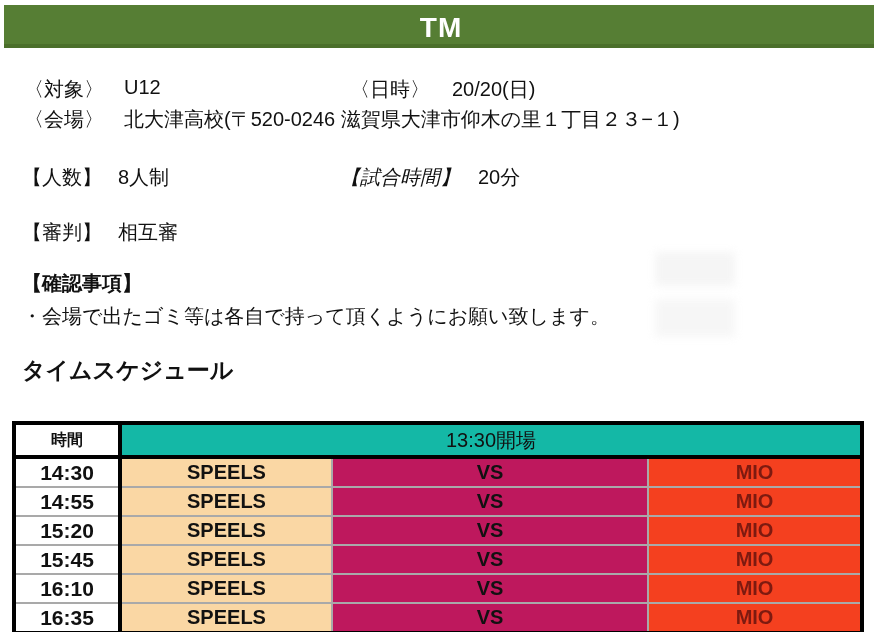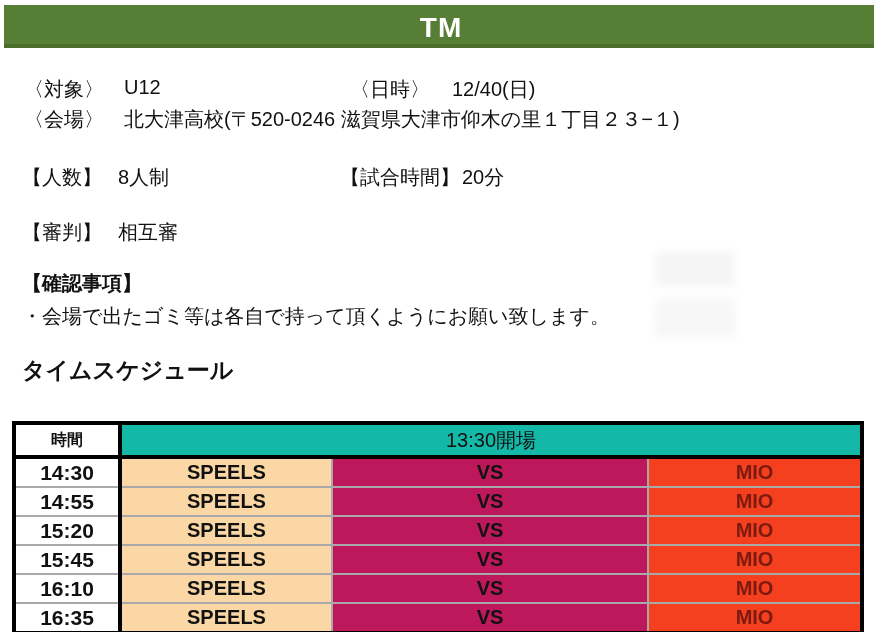--- a/index.html
+++ b/index.html
@@ -19,22 +19,22 @@
     color:#fff; font-weight:bold; font-size:28px; letter-spacing:1px;
   }
   
   .line { position:absolute; left:0; width:874px; font-size:20px; white-space:nowrap; }
   .line span { position:absolute; top:0; }
   .b { font-weight:bold; }
   .l-col1 { left:24px; }
   .v-col1 { left:124px; }
   .l-col2 { left:350px; }
   .v-col2 { left:452px; }
-  .l2-lbl  { left:340px; }
-  .l2-val  { left:462px; }
+  .l2-lbl  { left:340px;font-style:italic; }
+  .l2-val  { left:478px; }
   .heading {
     position:absolute; left:22px; top:355px; font-size:23px; font-weight:bold;
   }
   
   .smudge {
     position:absolute; left:655px; top:252px; width:80px; height:85px;
     background:
       linear-gradient(180deg,#e9e9e9 0 40%, transparent 40% 55%, #ececec 55% 100%);
     opacity:.45; filter:blur(4px); pointer-events:none;
   }
@@ -69,21 +69,21 @@
 <body>
 
 <div class="title-bar">
   <span class="title-text">TM</span>
 </div>
 
 <div class="line" style="top:76px">
   <span class="l-col1">〈対象〉</span>
   <span class="v-col1">U12</span>
   <span class="l-col2">〈日時〉</span>
-  <span class="v-col2">12/40(日)</span>
+  <span class="v-col2">20/20(日)</span>
 </div>
 
 <div class="line" style="top:106px">
   <span class="l-col1">〈会場〉</span>
   <span class="v-col1">北大津高校(〒520-0246 滋賀県大津市仰木の里１丁目２３−１)</span>
 </div>
 
 <div class="line" style="top:164px">
   <span class="l-col1" style="left:22px">【人数】</span>
   <span class="v-col1" style="left:118px">8人制</span>

